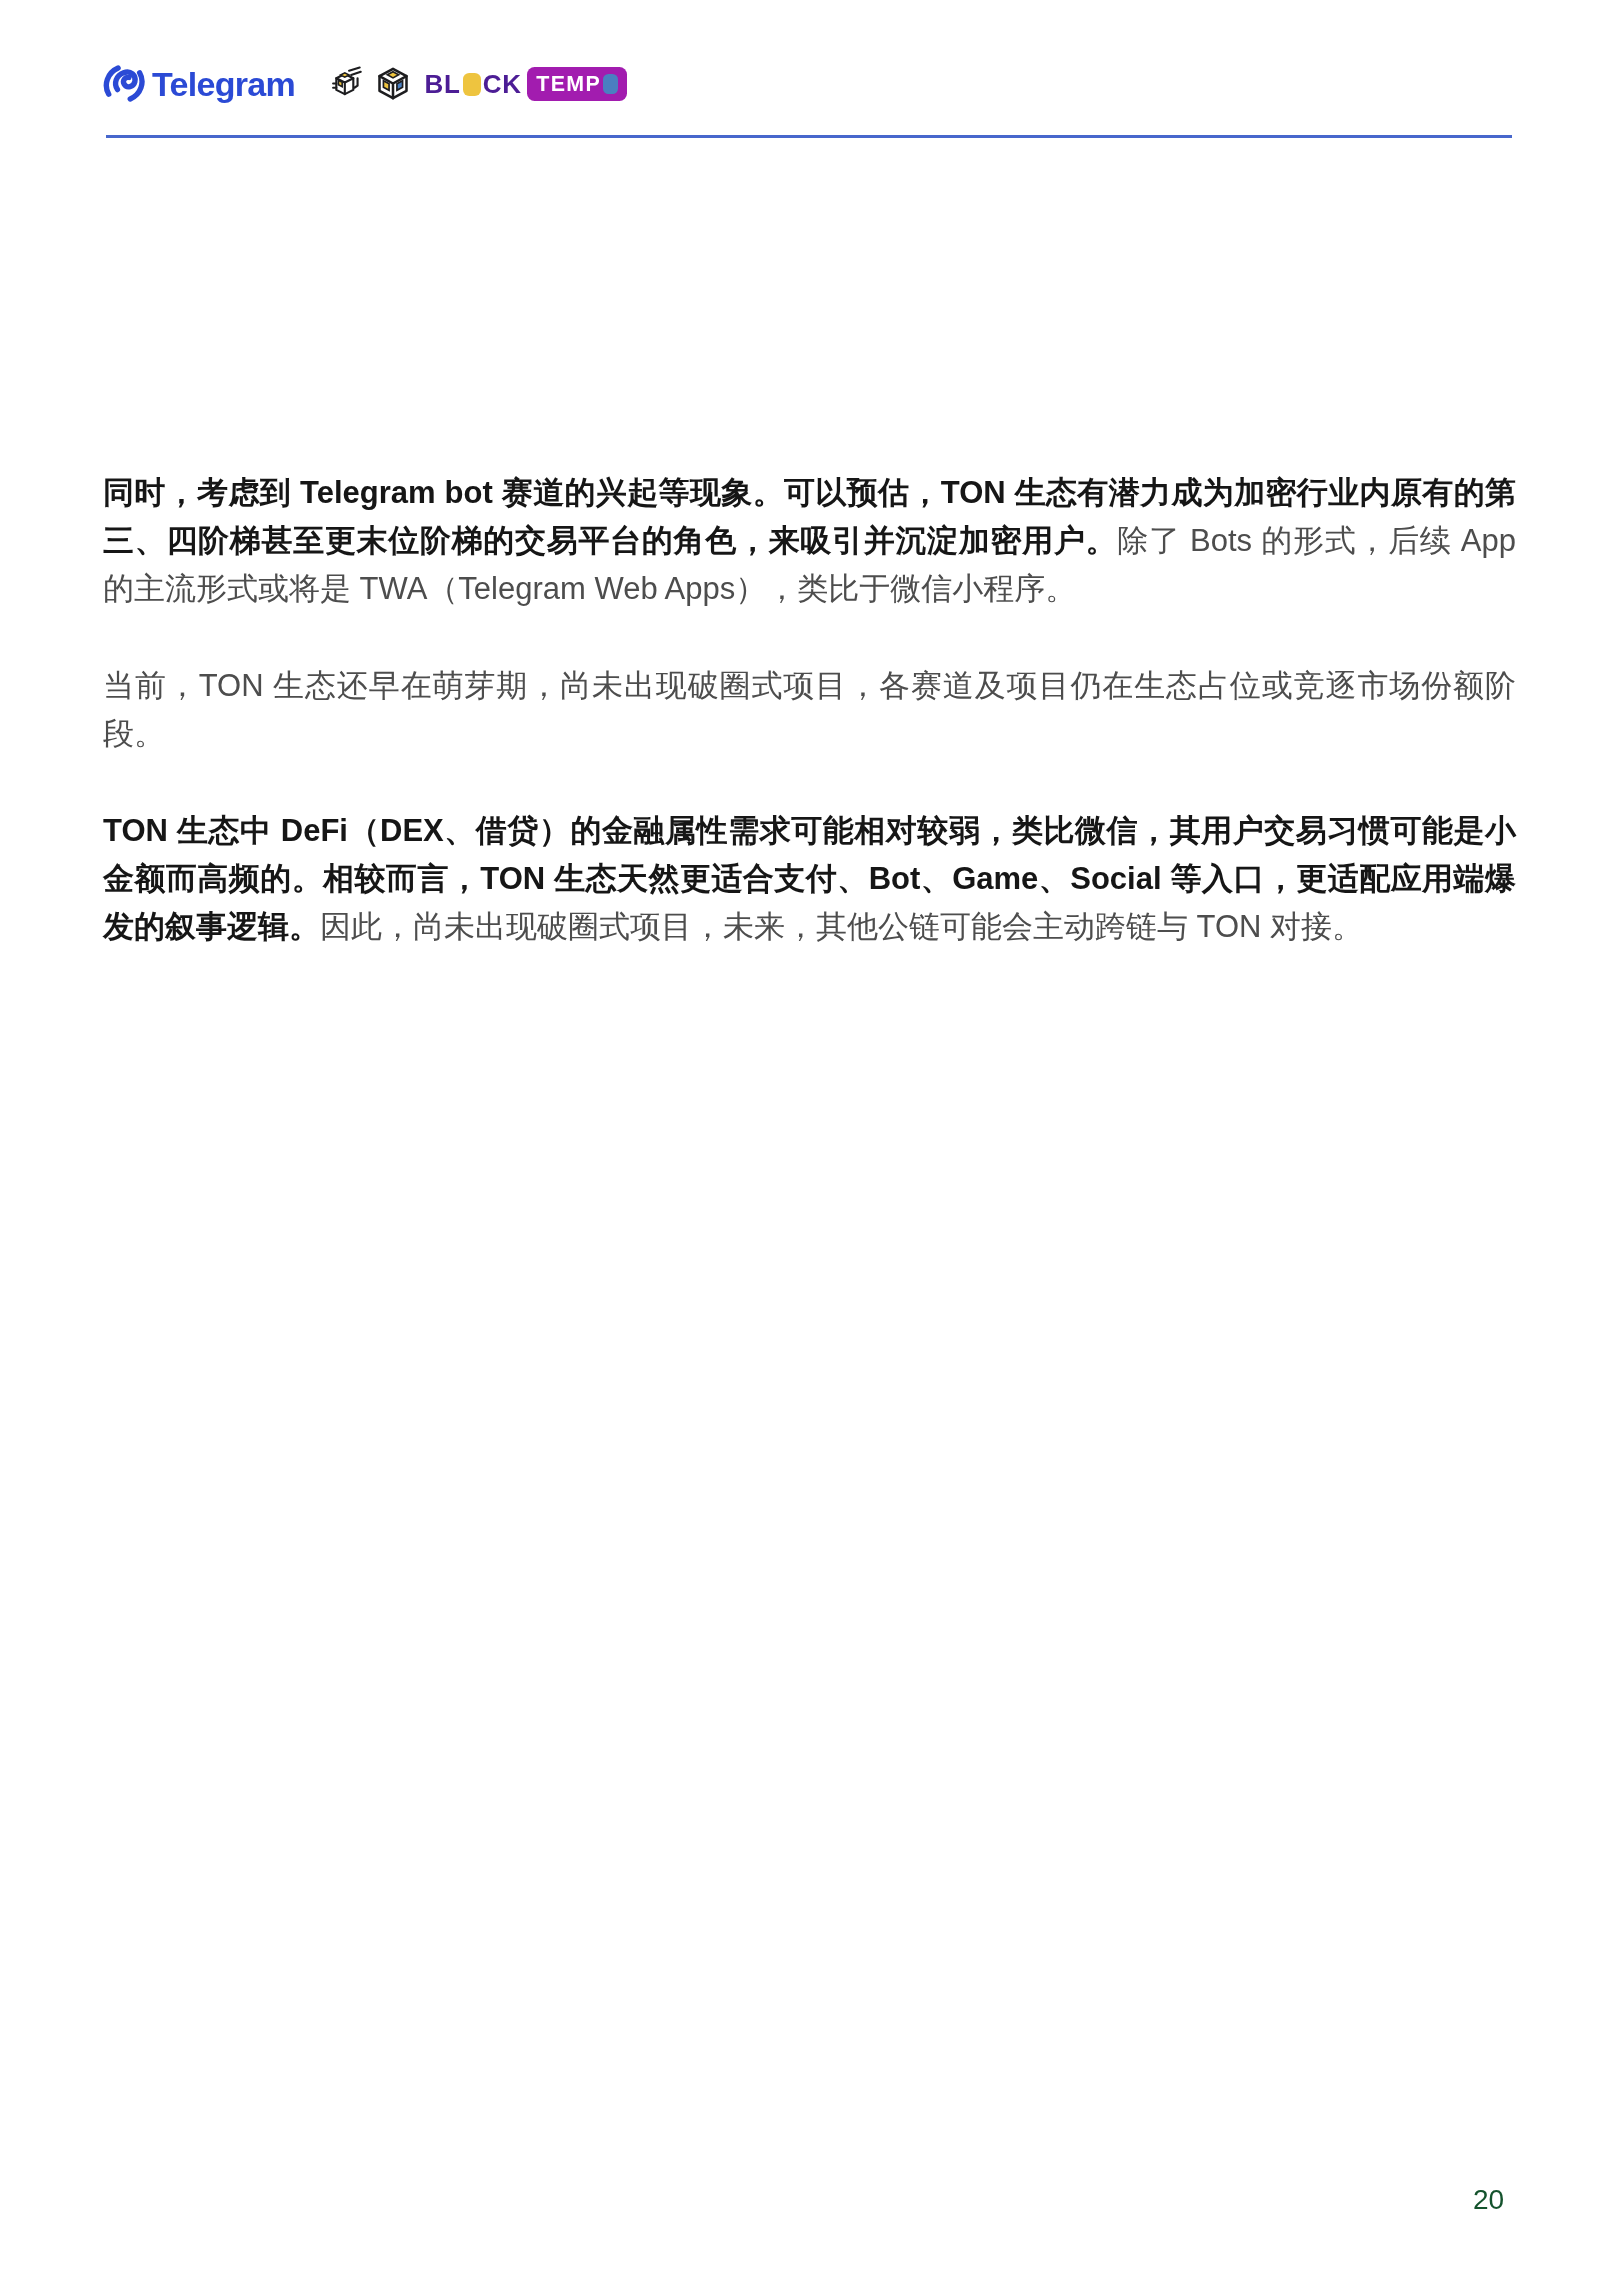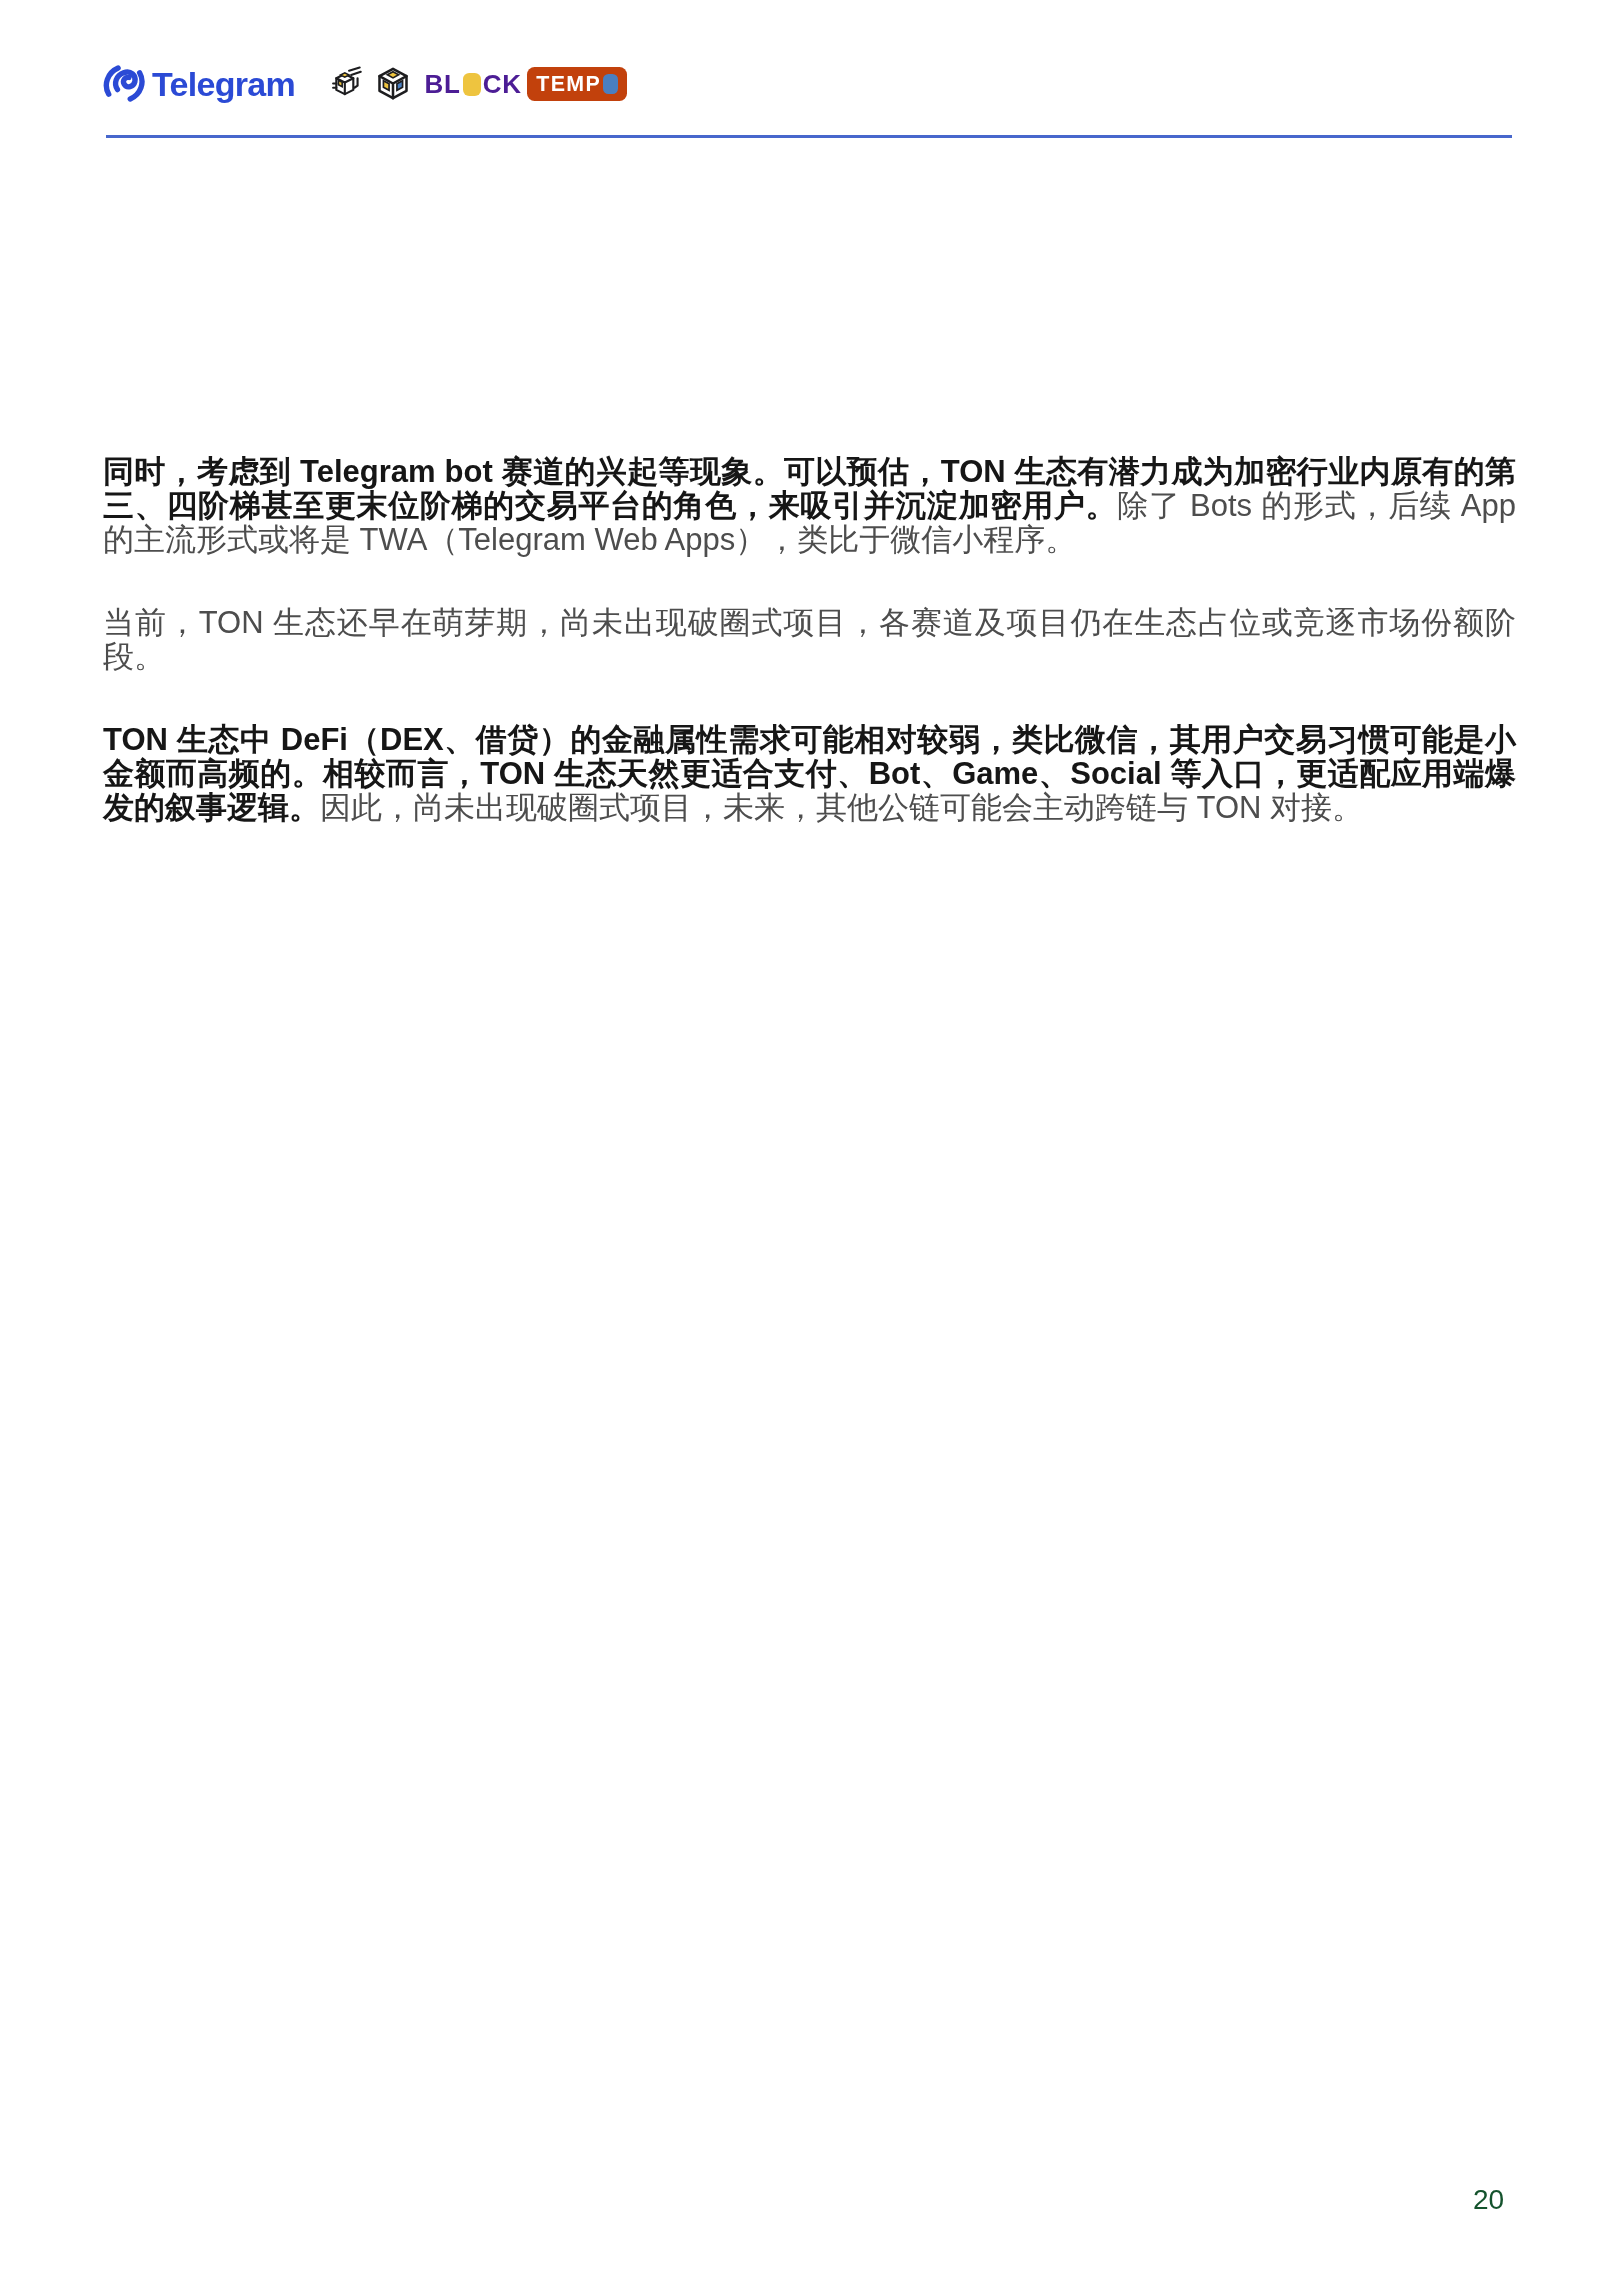--- a/index.html
+++ b/index.html
@@ -67,24 +67,24 @@
     left: 106px;
     top: 135px;
     width: 1406px;
     height: 3.4px;
   }
 
   
   .content {
     position: absolute;
     left: 103px;
-    top: 455px;
+    top: 469px;
     width: 1413px;
     font-size: 31px;
-    line-height: 34px;
+    line-height: 48px;
     text-align: justify;
   }
   .para { margin: 0 0 49px 0; }
   .seg-bold { font-weight: bold; color: #161616; }
   .seg-regular { font-weight: normal; color: #4d4d4d; }
 
   .page-number {
     position: absolute;
     left: 1473px;
     top: 2184px;
@@ -137,21 +137,21 @@
           <polygon points="32,11 42,16.5 32,22 22,16.5" fill="#eec43f" stroke="#1d1d1f" stroke-width="3"></polygon>
           <polygon points="15,27 25,32.5 25,44 15,38.5" fill="#eec43f" stroke="#1d1d1f" stroke-width="3"></polygon>
           <polygon points="49,27 39,32.5 39,44 49,38.5" fill="#4a7fc1" stroke="#1d1d1f" stroke-width="3"></polygon>
         </svg>
       </span>
       <span class="block-word" style="color: #4c1d95;">
         <span>BL</span>
         <span class="o-yellow" style="background: rgb(238, 196, 63);"></span>
         <span>CK</span>
       </span>
-      <span class="tempo-badge" style="background: #c2410c;">
+      <span class="tempo-badge" style="background: #a21caf;">
         <span>TEMP</span>
         <span class="o-blue" style="background: rgb(74, 127, 193);"></span>
       </span>
     </div>
   </div>
 
   <div class="divider" style="background: rgb(71, 103, 204);"></div>
 
   <main class="content">
     <p class="para"><span class="seg-bold">同时，考虑到 Telegram bot 赛道的兴起等现象。可以预估，TON 生态有潜力成为加密行业内原有的第三、四阶梯甚至更末位阶梯的交易平台的角色，来吸引并沉淀加密用户。</span><span class="seg-regular">除了 Bots 的形式，后续 App 的主流形式或将是 TWA（Telegram Web Apps），类比于微信小程序。</span></p>

